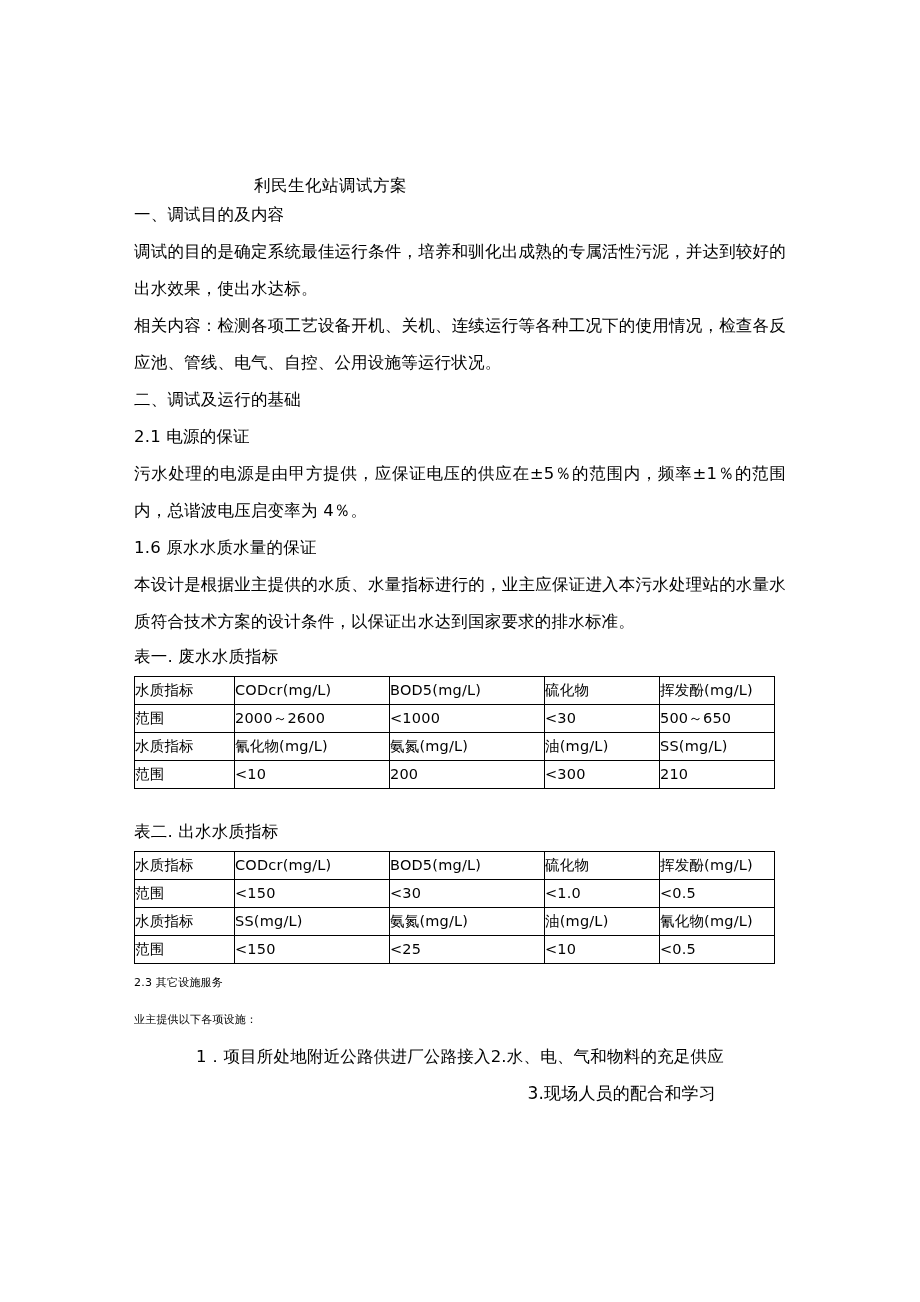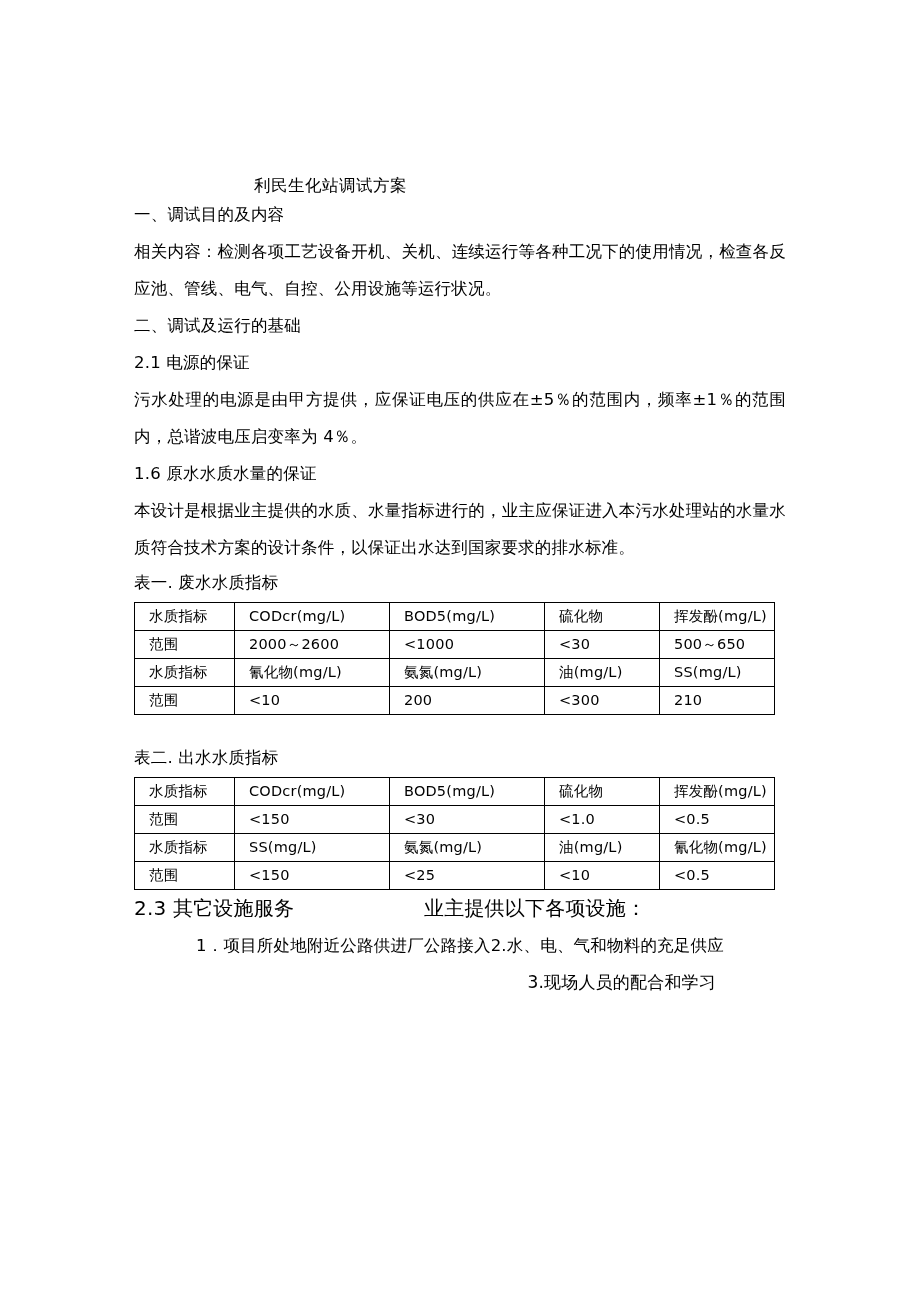--- a/index.html
+++ b/index.html
@@ -56,36 +56,37 @@
   }
   table.data {
     border-collapse: collapse;
     width: 640px;
     table-layout: fixed;
     margin-top: 2px;
   }
   table.data td {
     border: 1px solid #000000;
     font-size: 14.5px;
-    padding: 2px 4px 3px 14px;
+    padding: 2px 4px 3px 0;
     height: 22px;
     vertical-align: middle;
     letter-spacing: 0.2px;
   }
   table.data col.c0 { width: 100px; }
   table.data col.c1 { width: 155px; }
   table.data col.c2 { width: 155px; }
   table.data col.c3 { width: 115px; }
   table.data col.c4 { width: 115px; }
   .gap-mid { height: 26px; }
   .row-2col {
-    font-size: 20px;
+    font-size: 11px;
     line-height: 37px;
     display: flex;
     letter-spacing: 0.2px;
+    flex-direction: column;
   }
   .row-2col .left {
     width: 290px;
   }
   .row-2col .right {
     flex: 1;
   }
   .list-line {
     font-size: 16.5px;
     line-height: 37px;
@@ -105,20 +106,21 @@
 <body>
 
 <div class="page">
   <div class="content">
 
     <div class="doc-title">利民生化站调试方案</div>
 
 
     <div class="heading">一、调试目的及内容</div>
 
+    <div class="para">调试的目的是确定系统最佳运行条件，培养和驯化出成熟的专属活性污泥，并达到较好的出水效果，使出水达标。</div>
 
     <div class="para">相关内容：检测各项工艺设备开机、关机、连续运行等各种工况下的使用情况，检查各反应池、管线、电气、自控、公用设施等运行状况。</div>
 
     <div class="heading">二、调试及运行的基础</div>
 
     <div class="heading">2.1 电源的保证</div>
 
     <div class="para">污水处理的电源是由甲方提供，应保证电压的供应在±5％的范围内，频率±1％的范围内，总谐波电压启变率为 4％。</div>
 
     <div class="heading">1.6 原水水质水量的保证</div>

